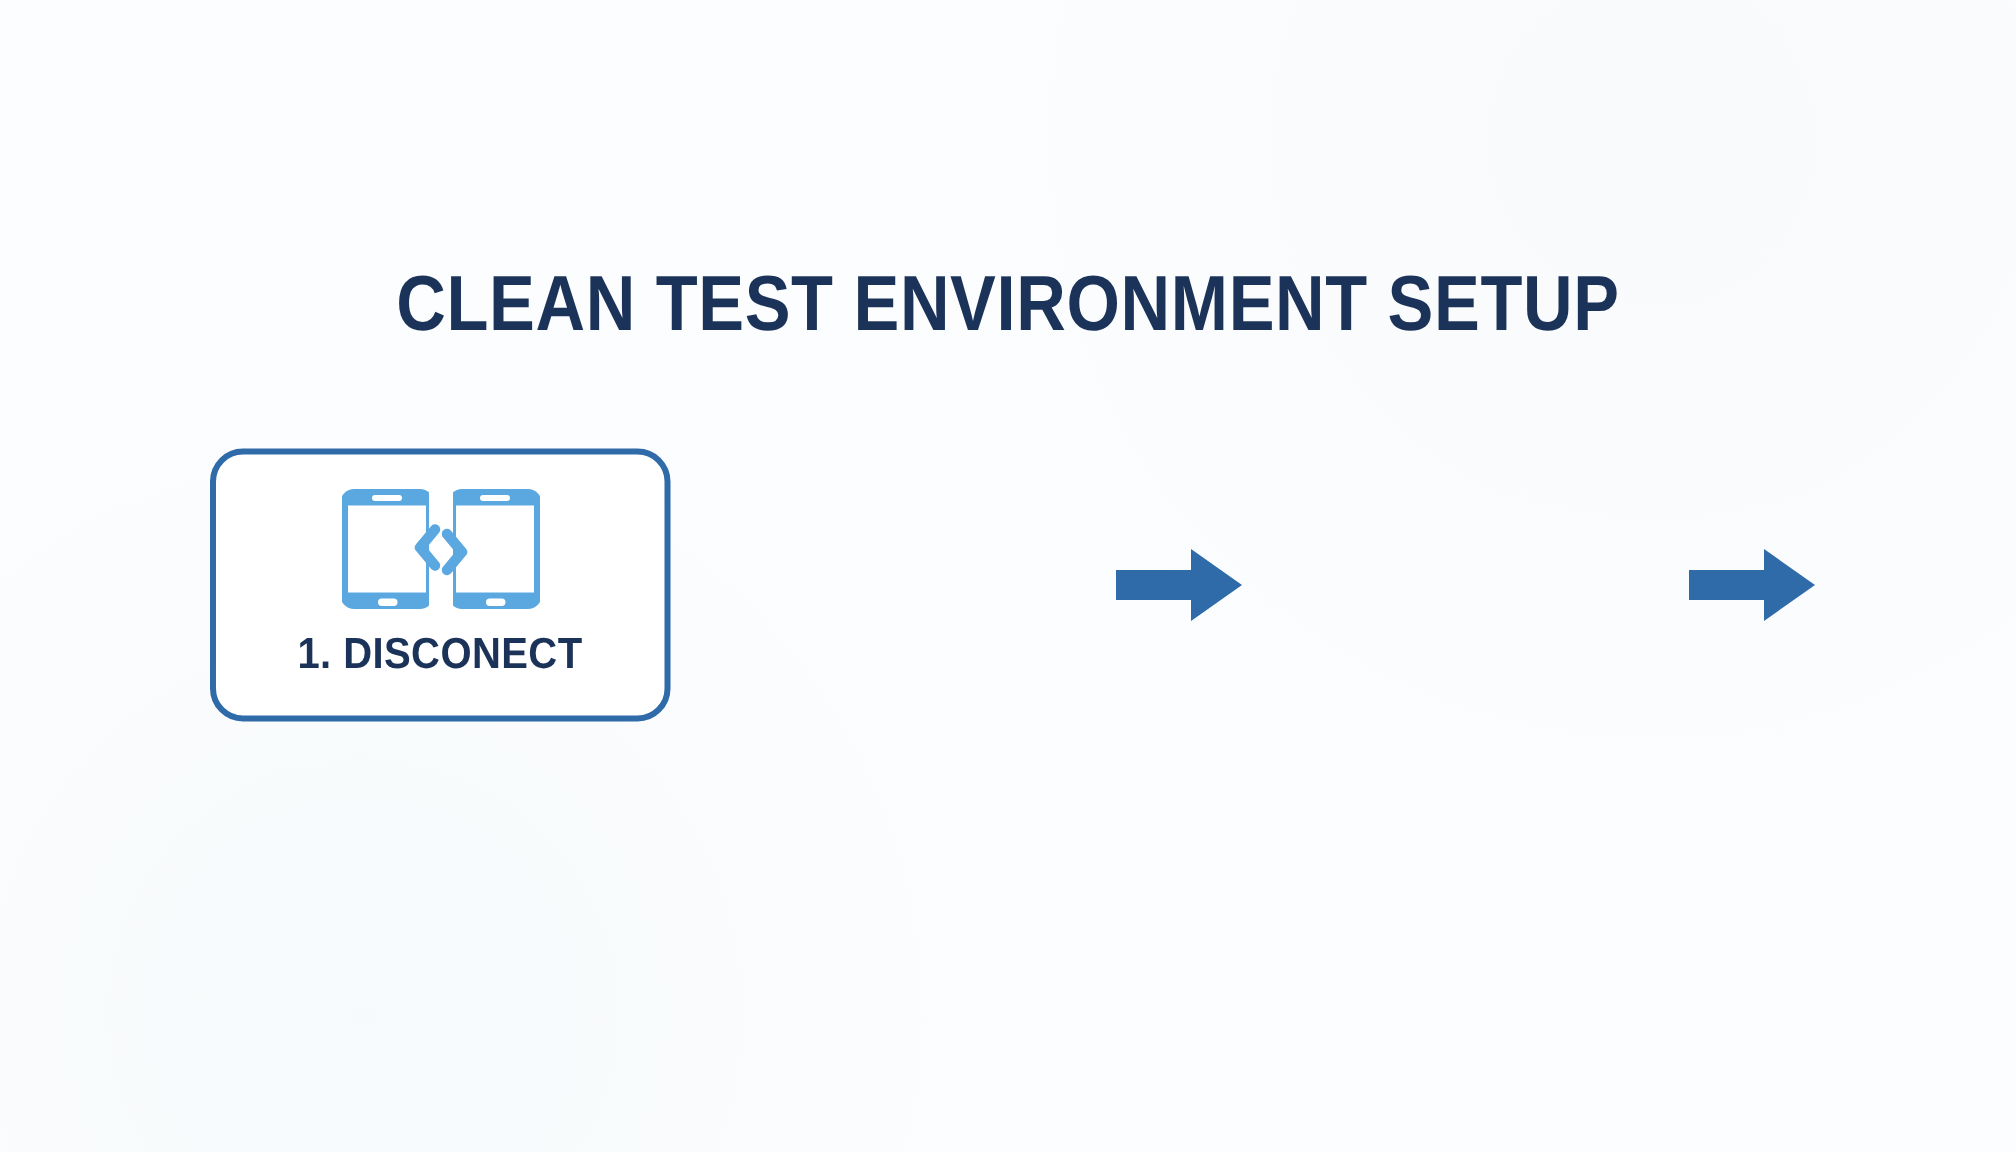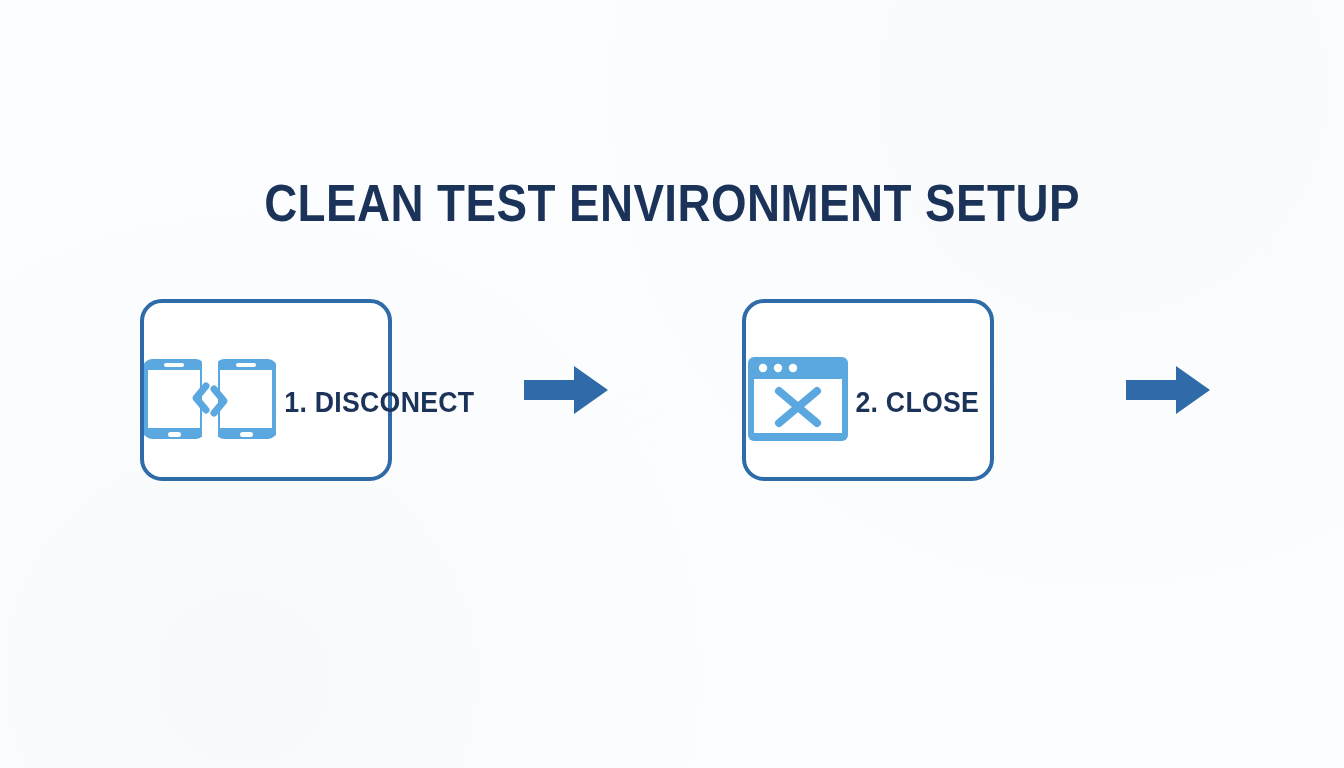--- a/index.html
+++ b/index.html
@@ -49,27 +49,27 @@
     left: 140px;
     width: 1072px;
     height: 182px;
     display: flex;
     align-items: center;
     justify-content: space-between;
   }
 
   .step-card {
     box-sizing: border-box;
-    width: 252px;
+    width: 307px;
     height: 182px;
     border: 4px solid #2e6ba8;
     border-radius: 22px;
     background: #ffffff;
     display: flex;
-    flex-direction: row;
+    flex-direction: column;
     align-items: center;
     justify-content: flex-start;
     padding-top: 17px;
   }
 
   .step-icon {
     height: 92px;
     display: flex;
     align-items: center;
     justify-content: center;
@@ -131,37 +131,20 @@
       </div>
       <div class="step-label">1. DISCONECT</div>
     </div>
 
     <div class="flow-arrow">
       <svg width="86" height="52" viewBox="0 0 86 52" aria-hidden="true">
         <path d="M0,16 L50,16 L50,2 L84,26 L50,50 L50,36 L0,36 Z" fill="#2e6ba8"></path>
       </svg>
     </div>
 
-    <div class="step-card">
-      <div class="step-icon">
-        <svg width="104" height="92" viewBox="0 0 104 92" aria-hidden="true">
-
-          <path d="M8,4 h88 a6,6 0 0 1 6,6 v72 a6,6 0 0 1 -6,6 h-88 a6,6 0 0 1 -6,-6 v-72 a6,6 0 0 1 6,-6 z" fill="#5ba8e0"></path>
-
-          <rect x="8" y="26" width="88" height="54" fill="#ffffff"></rect>
-
-          <circle cx="17" cy="15" r="4.2" fill="#ffffff"></circle>
-          <circle cx="32" cy="15" r="4.2" fill="#ffffff"></circle>
-          <circle cx="47" cy="15" r="4.2" fill="#ffffff"></circle>
-
-          <path d="M33,38 L71,70 M71,38 L33,70" stroke="#5ba8e0" stroke-width="8" stroke-linecap="round"></path>
-        </svg>
-      </div>
-      <div class="step-label">2. CLOSE</div>
-    </div>
 
     <div class="flow-arrow">
       <svg width="86" height="52" viewBox="0 0 86 52" aria-hidden="true">
         <path d="M0,16 L50,16 L50,2 L84,26 L50,50 L50,36 L0,36 Z" fill="#2e6ba8"></path>
       </svg>
     </div>
 
 
   </div>
 </div>

